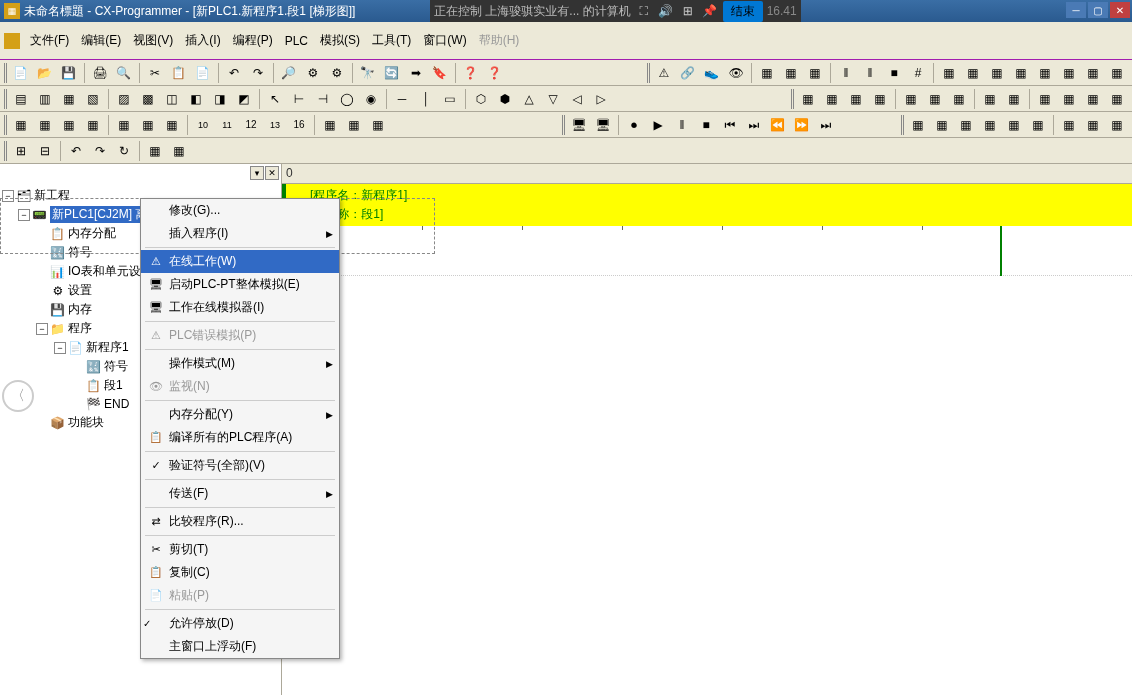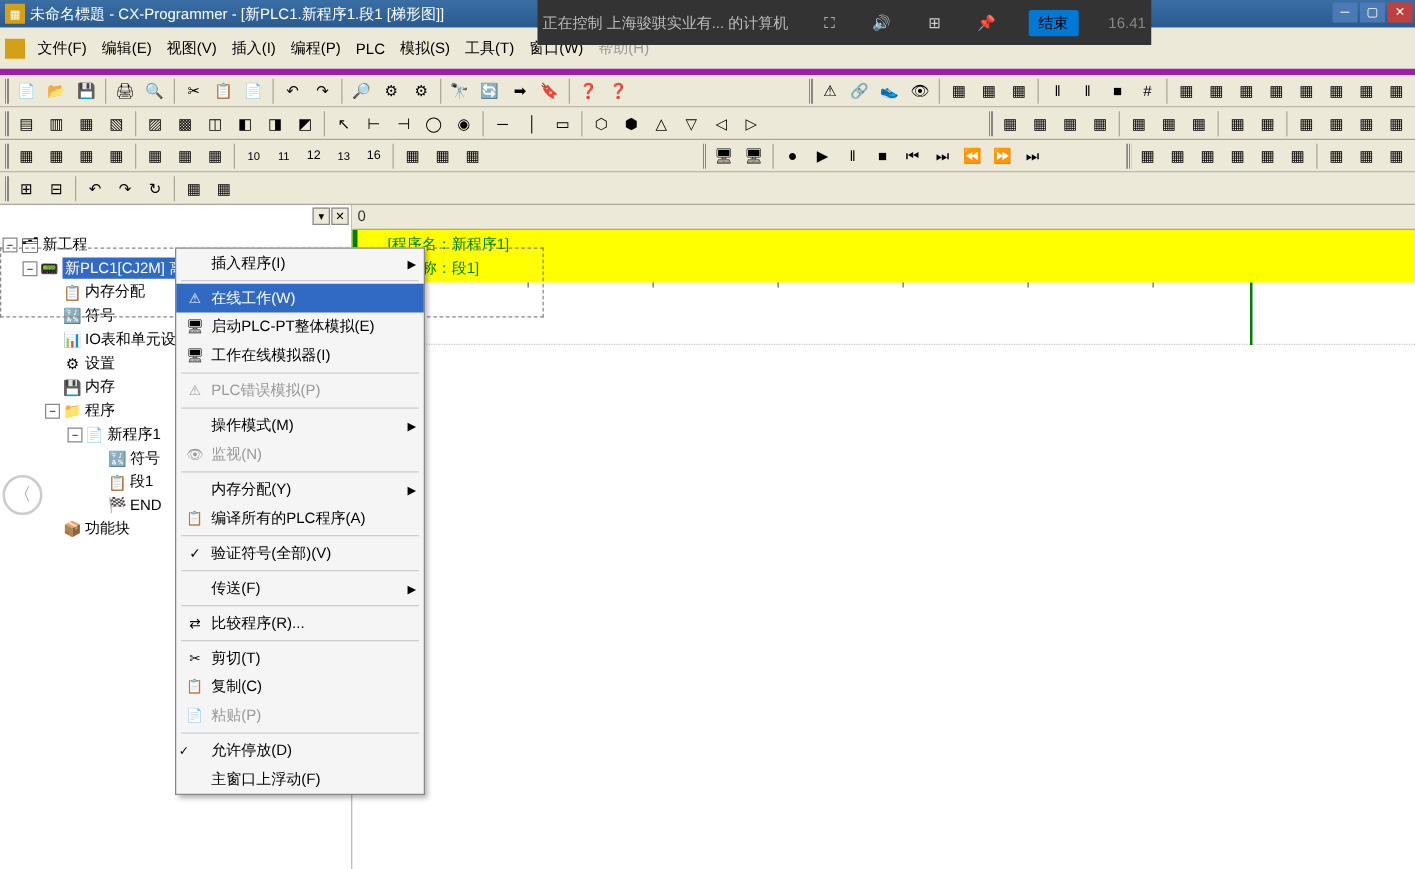--- a/index.html
+++ b/index.html
@@ -2,24 +2,24 @@
 <html><head>
 <meta charset="utf-8">
 <style>
 *{margin:0;padding:0;box-sizing:border-box;font-family:"Microsoft YaHei","SimSun",sans-serif;font-size:12px;user-select:none}
 body{width:1132px;height:695px;background:#fff;overflow:hidden;position:relative}
 .titlebar{height:22px;background:linear-gradient(#3a6ea5,#2a5a8f);display:flex;align-items:center;color:#fff;padding:0 4px;position:relative}
 .titlebar .icon{width:16px;height:16px;background:#d4a017;margin-right:4px;display:flex;align-items:center;justify-content:center;font-size:9px}
 .titlebar-right{position:absolute;right:2px;top:2px;display:flex;gap:2px}
 .titlebar-btn{width:20px;height:16px;background:#4a7ab5;color:#fff;display:flex;align-items:center;justify-content:center;cursor:pointer;font-size:10px}
 .titlebar-btn.close{background:#c04040}
-.remote-indicator{position:absolute;left:430px;top:0;height:36px;background:#333;color:#bbb;display:flex;align-items:center;padding:0 4px;gap:24px;font-size:11px}
+.remote-indicator{position:absolute;left:430px;top:0;height:22px;background:#333;color:#bbb;display:flex;align-items:center;padding:0 4px;gap:4px;font-size:11px}
 .remote-indicator .ri-icon{width:18px;height:18px;display:flex;align-items:center;justify-content:center;color:#ccc}
 .remote-indicator .end-btn{background:#0078d4;color:#000000;padding:2px 8px;border-radius:2px;cursor:pointer}
-.menubar{height:38px;background:#ece9d8;display:flex;align-items:center;padding:16px 4px;border-bottom:5px solid #a21caf}
+.menubar{height:38px;background:#ece9d8;display:flex;align-items:center;padding:16px 4px;border-bottom:1px solid #a21caf}
 .menubar .mi{padding:2px 6px;cursor:pointer}
 .menubar .greyed{color:#999}
 .toolbar{height:26px;background:#ece9d8;display:flex;align-items:center;padding:2px 4px;border-bottom:1px solid #aca899;gap:2px}
 .tb-btn{width:22px;height:22px;display:flex;align-items:center;justify-content:center;cursor:pointer;border:1px solid transparent}
 .tb-sep{width:1px;height:20px;background:#aca899;margin:0 2px}
 .tb-grip{width:4px;height:20px;background:repeating-linear-gradient(90deg,#888 0 1px,transparent 1px 2px)}
 .main{display:flex;height:calc(100% - 152px)}
 .tree-panel{width:282px;border-right:1px solid #aca899;background:#fff;overflow:auto;position:relative}
 .tree-close{position:absolute;right:2px;top:2px;display:flex;gap:1px}
 .tree-close span{width:14px;height:14px;border:1px solid #888;font-size:9px;display:flex;align-items:center;justify-content:center;cursor:pointer;background:#ece9d8}
@@ -344,20 +344,24 @@
   </div>
 </div>
 
 <div class="side-collapse">〈</div>
 
 <div class="dashed-box"></div>
 
 <div class="ctx-menu">
   <div class="ci">
       <span class="cicon"></span>
+      <span>修改(G)...</span>
+    </div>
+  <div class="ci">
+      <span class="cicon"></span>
       <span>插入程序(I)</span>
       <span class="arrow">▶</span>
     </div>
   <div class="csep"></div>
   <div class="ci highlighted">
       <span class="cicon">⚠</span>
       <span>在线工作(W)</span>
     </div>
   <div class="ci">
       <span class="cicon">🖥</span>

